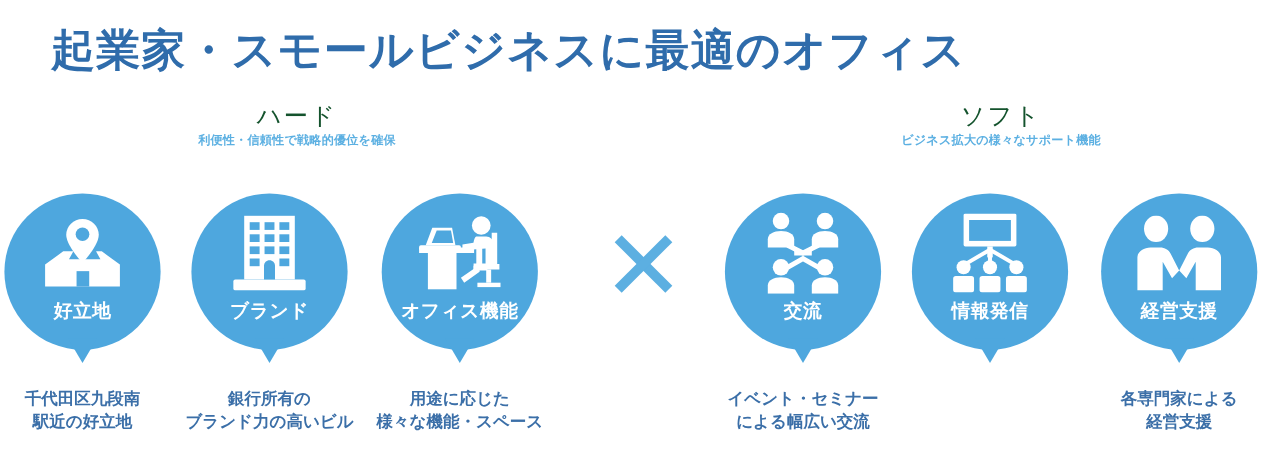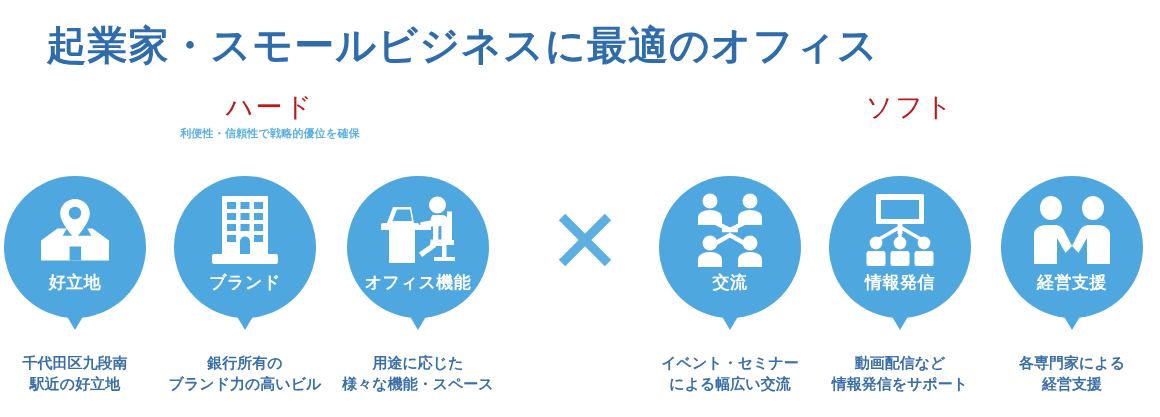--- a/index.html
+++ b/index.html
@@ -33,26 +33,25 @@
   
   .group-head {
     position: absolute;
     text-align: center;
     width: 340px;
   }
   .group-head.left  { left: 100px; top: 94px; }
   .group-head.right { left: 740px; top: 94px; }
 
   .group-title {
-    font-size: 27px;
+    font-size: 22px;
     font-weight: 400;
-    color: #b91c1c;
+    color: #14532d;
     letter-spacing: 2px;
     line-height: 1.12;
-    font-family: Liberation Mono, monospace;
   }
   .group-sub {
     margin-top: 3px;
     font-size: 11px;
     font-weight: bold;
     color: #5cb0e2;
     letter-spacing: 0.2px;
     line-height: 1.2;
   }
 
@@ -159,20 +158,21 @@
 
 <div class="title">起業家・スモールビジネスに最適のオフィス</div>
 
 <div class="group-head left">
   <div class="group-title">ハード</div>
   <div class="group-sub">利便性・信頼性で戦略的優位を確保</div>
 </div>
 
 <div class="group-head right">
   <div class="group-title">ソフト</div>
+  <div class="group-sub">ビジネス拡大の様々なサポート機能</div>
 </div>
 
 <div class="bubbles">
 
   <div class="bubble b0">
     <div class="disc"></div>
     <div class="tail"></div>
     <div class="glyph">
       <svg width="76" height="64" viewBox="0 0 76 64" aria-hidden="true">
         <path fill="#ffffff" d="M38 1c-8.2 0-14.8 6.5-14.8 14.5 0 10 14.8 25.5 14.8 25.5s14.8-15.5 14.8-25.5C52.8 7.5 46.2 1 38 1z"></path>
@@ -336,21 +336,17 @@
     <div>ブランド力の高いビル</div>
   </div>
   <div class="caption c2">
     <div>用途に応じた</div>
     <div>様々な機能・スペース</div>
   </div>
   <div class="caption c3">
     <div>イベント・セミナー</div>
     <div>による幅広い交流</div>
   </div>
-  <div class="caption c4">
-    <div>動画配信など</div>
-    <div>情報発信をサポート</div>
-  </div>
   <div class="caption c5">
     <div>各専門家による</div>
     <div>経営支援</div>
   </div>
 </div>
 
 </body></html>

